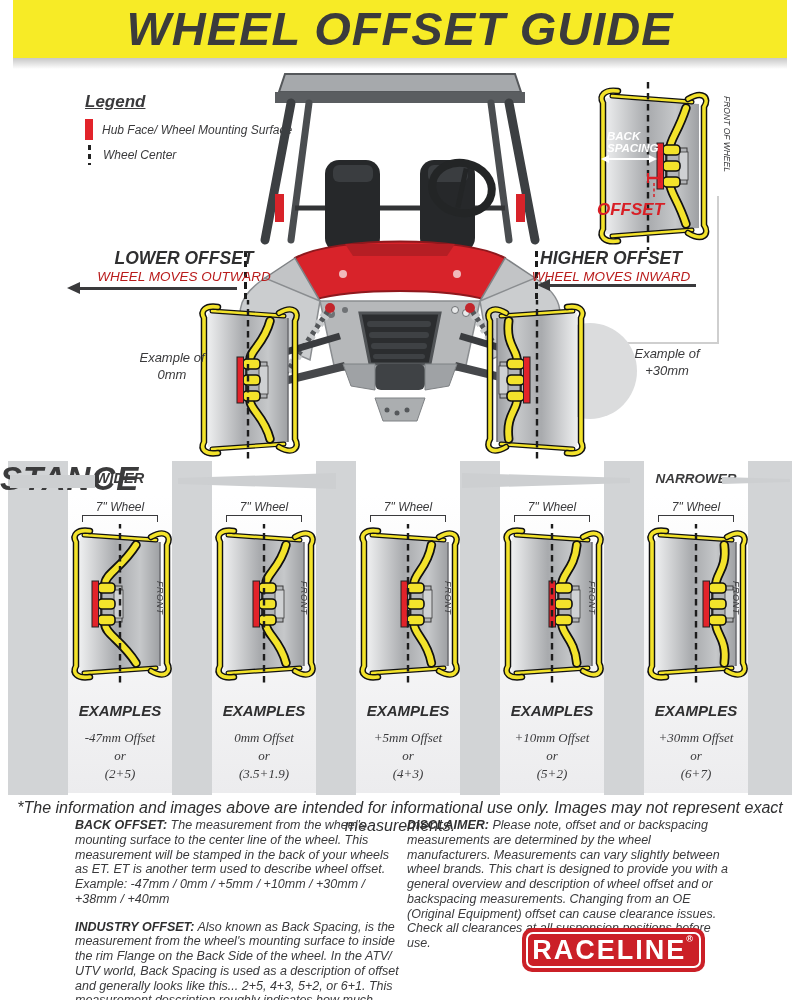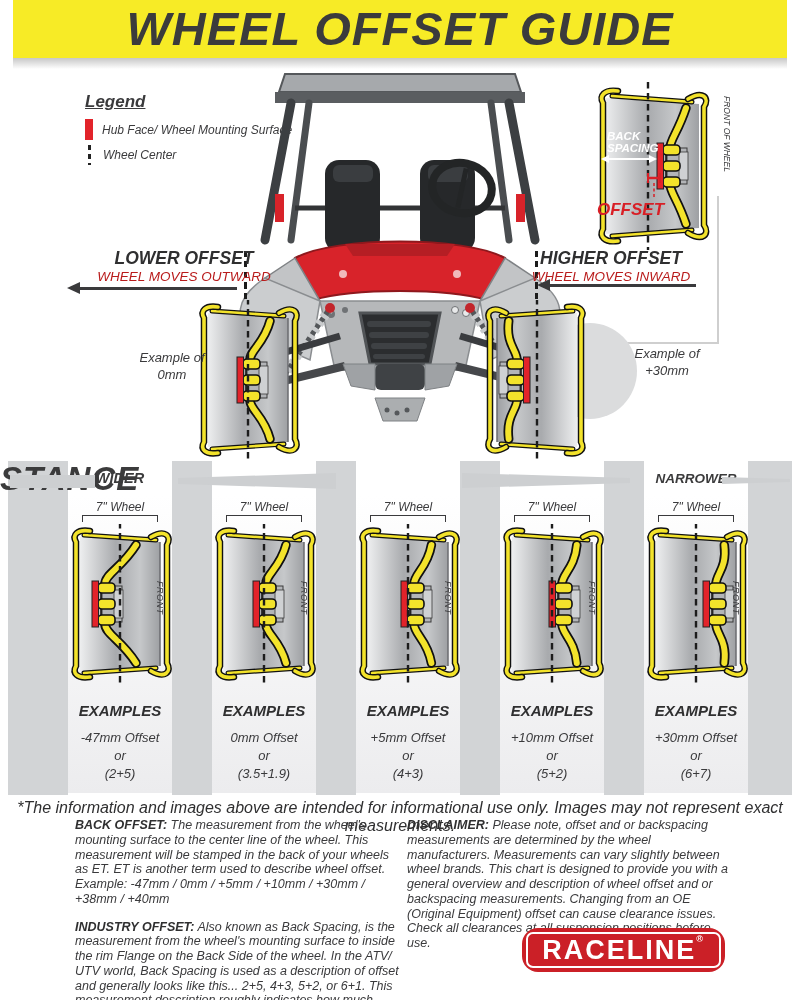--- a/index.html
+++ b/index.html
@@ -42,28 +42,28 @@
   .side-label{font-size:14.5px;font-weight:bold;font-style:italic;color:#3b3b3c;text-align:center;}
   .wedge{background:#cdcfd1;}
   .card{top:495px;width:104px;height:298px;background:linear-gradient(180deg,#ffffff,#ececee);
         text-align:center;}
   .size-label{font-size:12px;font-style:italic;margin-top:5px;color:#3a3a3c;}
   .bracket{width:76px;height:7px;margin:1px auto 2px auto;border-left:1.5px solid #3a3a3c;
            border-right:1.5px solid #3a3a3c;border-top:1.5px solid #3a3a3c;box-sizing:border-box;}
   .front-label{position:absolute;left:97px;top:86px;font-size:9px;font-style:italic;color:#3a3a3c;
                transform:rotate(90deg);transform-origin:left top;letter-spacing:.5px;}
   .examples-h{margin-top:14px;font-size:15px;font-weight:bold;font-style:italic;color:#2f2f30;}
-  .offset-lines{margin-top:10px;font-size:13px;font-style:italic;line-height:1.4;color:#3a3a3c;}
+  .offset-lines{margin-top:10px;font-size:13px;font-style:italic;line-height:1.4;color:#3a3a3c;font-family:Liberation Serif, serif;}
 
   
   #note{left:0;top:799px;width:800px;text-align:center;font-size:16px;font-style:italic;color:#2f2f30;}
   .col{font-size:12.5px;font-style:italic;line-height:1.18;color:#3a3a3c;}
   .col p{margin:0 0 13px 0;}
   .col strong{font-style:italic;font-weight:bold;color:#2f2f30;}
-  #logo{left:522px;top:928px;width:203px;height:44px;background:#cb2027;border-radius:16px;}
+  #logo{left:522px;top:928px;width:183px;height:44px;background:#cb2027;border-radius:10px;}
   #logo .inner{position:absolute;left:4px;top:4px;right:4px;bottom:4px;border:2.5px solid #ffffff;
                border-radius:7px;display:flex;align-items:center;justify-content:center;}
   #logo .brand{color:#fff;font-weight:bold;font-size:27px;letter-spacing:2px;}
   #logo sup{font-size:9px;vertical-align:top;line-height:1;}
   svg text{font-family:"Liberation Sans",sans-serif;}
 </style>
 </head>
 <body>
 
 <div id="page">

